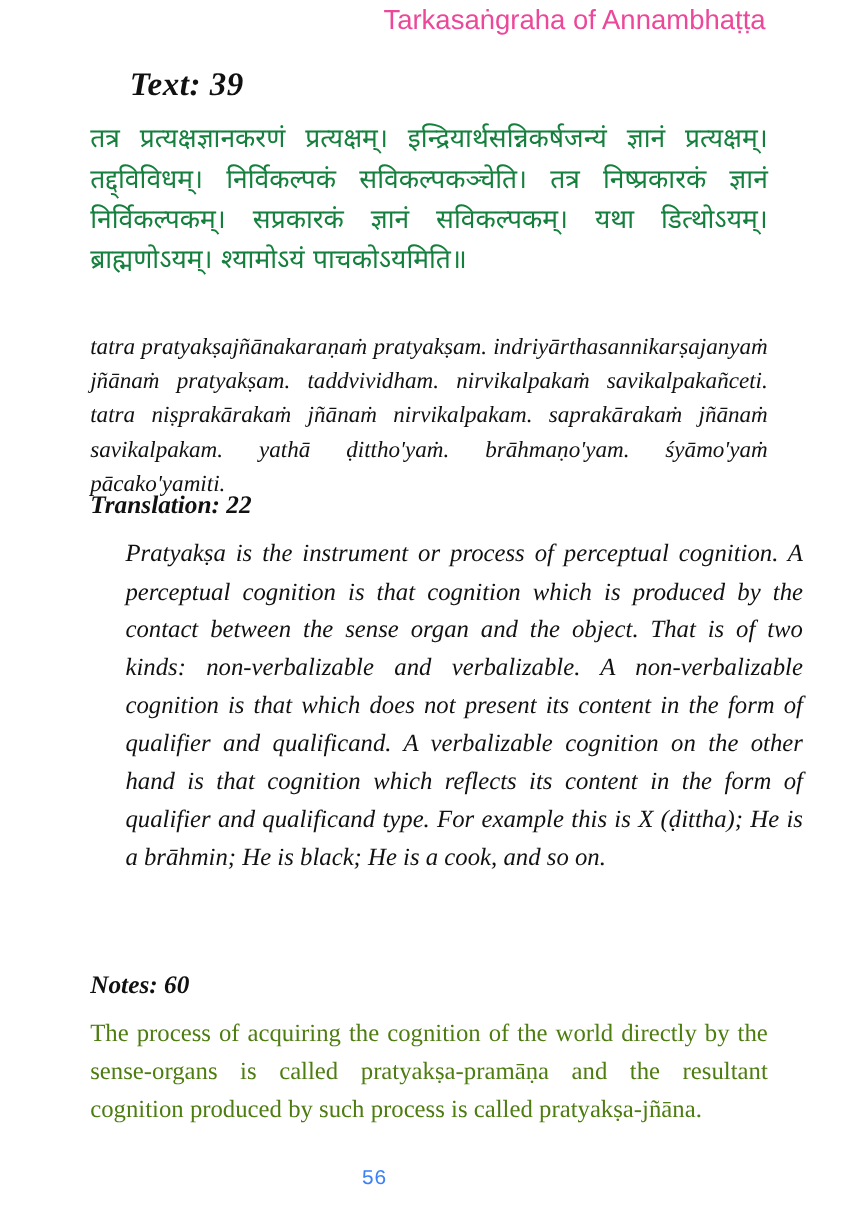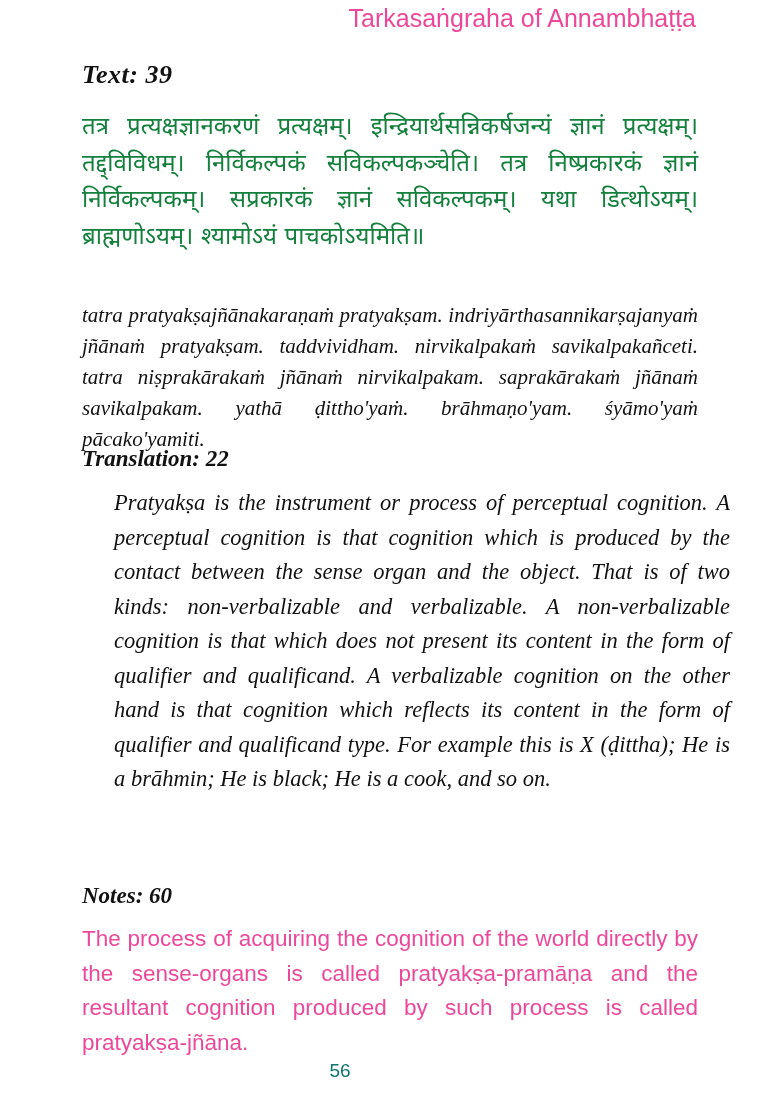--- a/index.html
+++ b/index.html
@@ -10,21 +10,21 @@
   .running-head {
     position: absolute; top: 4px; right: 84px;
     font-family: Liberation Sans, sans-serif;
     font-size: 25px; color: #ec4899;
   }
   .section-heading {
     position: absolute; left: 82px;
     font-family: "Liberation Serif", "DejaVu Serif", serif;
     font-style: italic; font-weight: bold; color: #111;
   }
-  .h-text { top: 60px; font-size: 26px; letter-spacing: 0.5px; }
+  .h-text { top: 60px; font-size: 30px; letter-spacing: 0.5px; margin-left: 36px; }
   .h-translation { top: 446px; font-size: 23px; }
   .h-notes { top: 883px; font-size: 23px; }
   .devanagari {
     position: absolute; left: 82px; width: 616px; top: 108px;
     font-family: "DejaVu Sans", "Liberation Sans", sans-serif;
     font-size: 24px; line-height: 36.5px; text-align: justify;
     text-align-last: left; color: #15803d;
   }
   .translit {
     position: absolute; left: 82px; width: 616px; top: 284px;
@@ -33,28 +33,28 @@
     text-align: justify; text-align-last: left; color: #111; margin-top: 16px;
   }
   .translation {
     position: absolute; left: 82px; width: 616px; top: 486px;
     font-family: "Liberation Serif", "DejaVu Serif", serif;
     font-style: italic; font-size: 22.5px; line-height: 34.5px;
     text-align: justify; text-align-last: left; color: #111; margin-left: 32px;
   }
   .notes {
     position: absolute; left: 82px; width: 616px; top: 922px;
-    font-family: Liberation Sans, sans-serif;
+    font-family: Liberation Serif, serif;
     font-size: 22.5px; line-height: 34.5px;
-    text-align: justify; text-align-last: left; color: #ec4899;
+    text-align: justify; text-align-last: left; color: #4d7c0f;
   }
   .page-number {
     position: absolute; top: 1060px; left: 0; width: 680px; text-align: center;
-    font-family: Liberation Sans, sans-serif;
-    font-size: 19px; color: #0f766e;
+    font-family: Liberation Mono, monospace;
+    font-size: 19px; color: #3b82f6;
   }
 </style>
 </head>
 <body>
 
 <div class="running-head">Tarkasaṅgraha of Annambhaṭṭa</div>
 
 <div class="section-heading h-text">Text: 39</div>
 <div class="devanagari">तत्र प्रत्यक्षज्ञानकरणं प्रत्यक्षम्। इन्द्रियार्थसन्निकर्षजन्यं ज्ञानं प्रत्यक्षम्। तद्द्विविधम्। निर्विकल्पकं सविकल्पकञ्चेति। तत्र निष्प्रकारकं ज्ञानं निर्विकल्पकम्। सप्रकारकं ज्ञानं सविकल्पकम्। यथा डित्थोऽयम्। ब्राह्मणोऽयम्। श्यामोऽयं पाचकोऽयमिति॥</div>
 <div class="translit">tatra pratyakṣajñānakaraṇaṁ pratyakṣam. indriyārthasa­nnikarṣajanyaṁ jñānaṁ pratyakṣam. taddvividham. nirvi­kalpakaṁ savikalpakañceti. tatra niṣprakārakaṁ jñānaṁ nirvikalpakam. saprakārakaṁ jñānaṁ savikalpakam. yathā ḍittho'yaṁ. brāhmaṇo'yam. śyāmo'yaṁ pācako'yamiti.</div>

